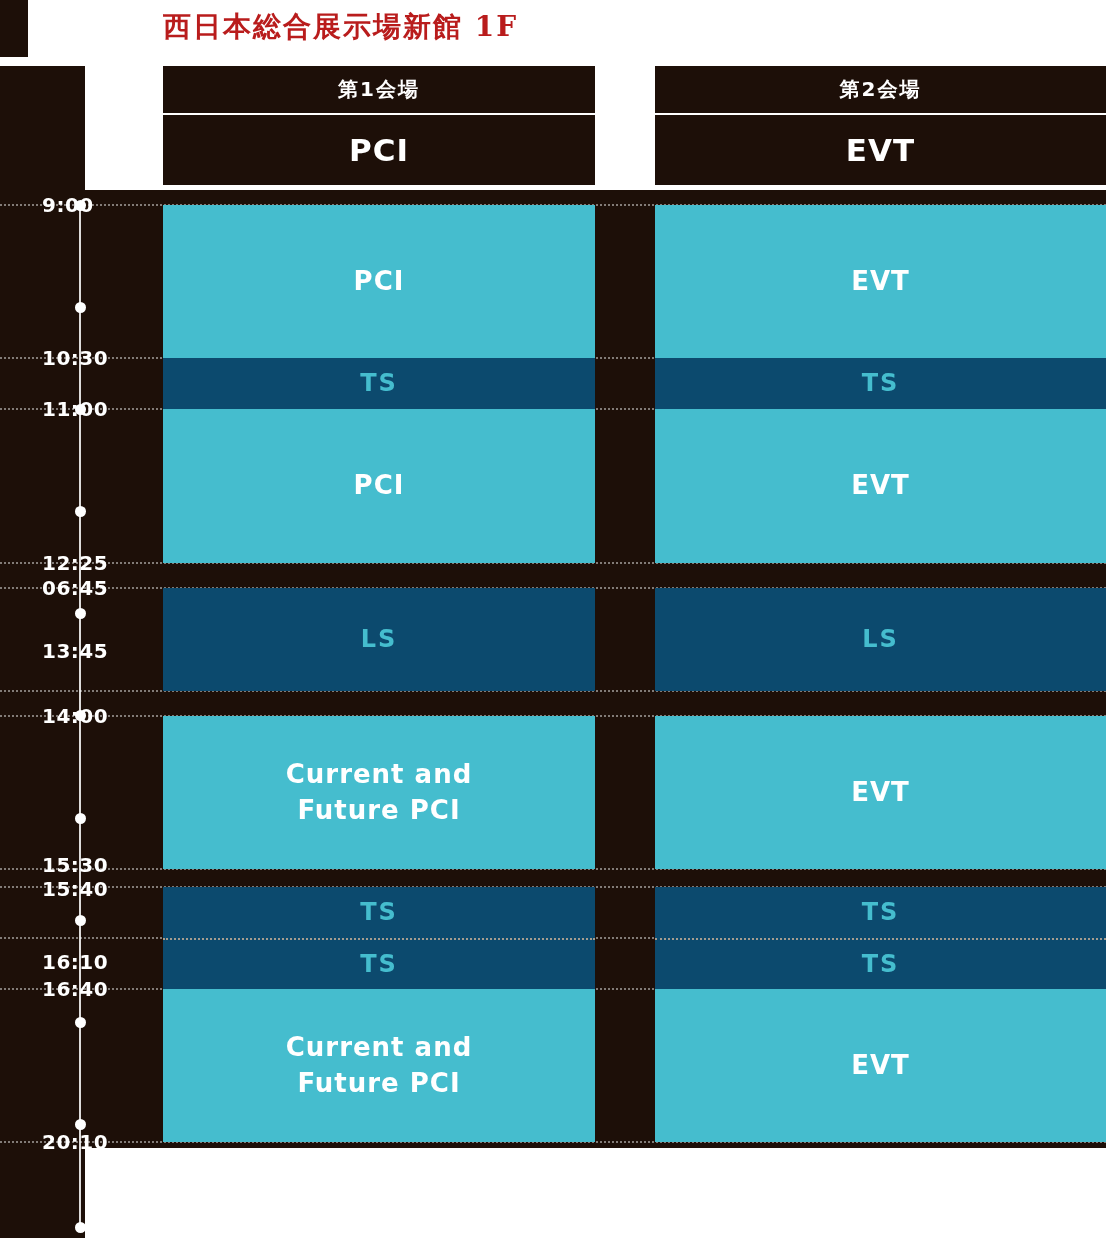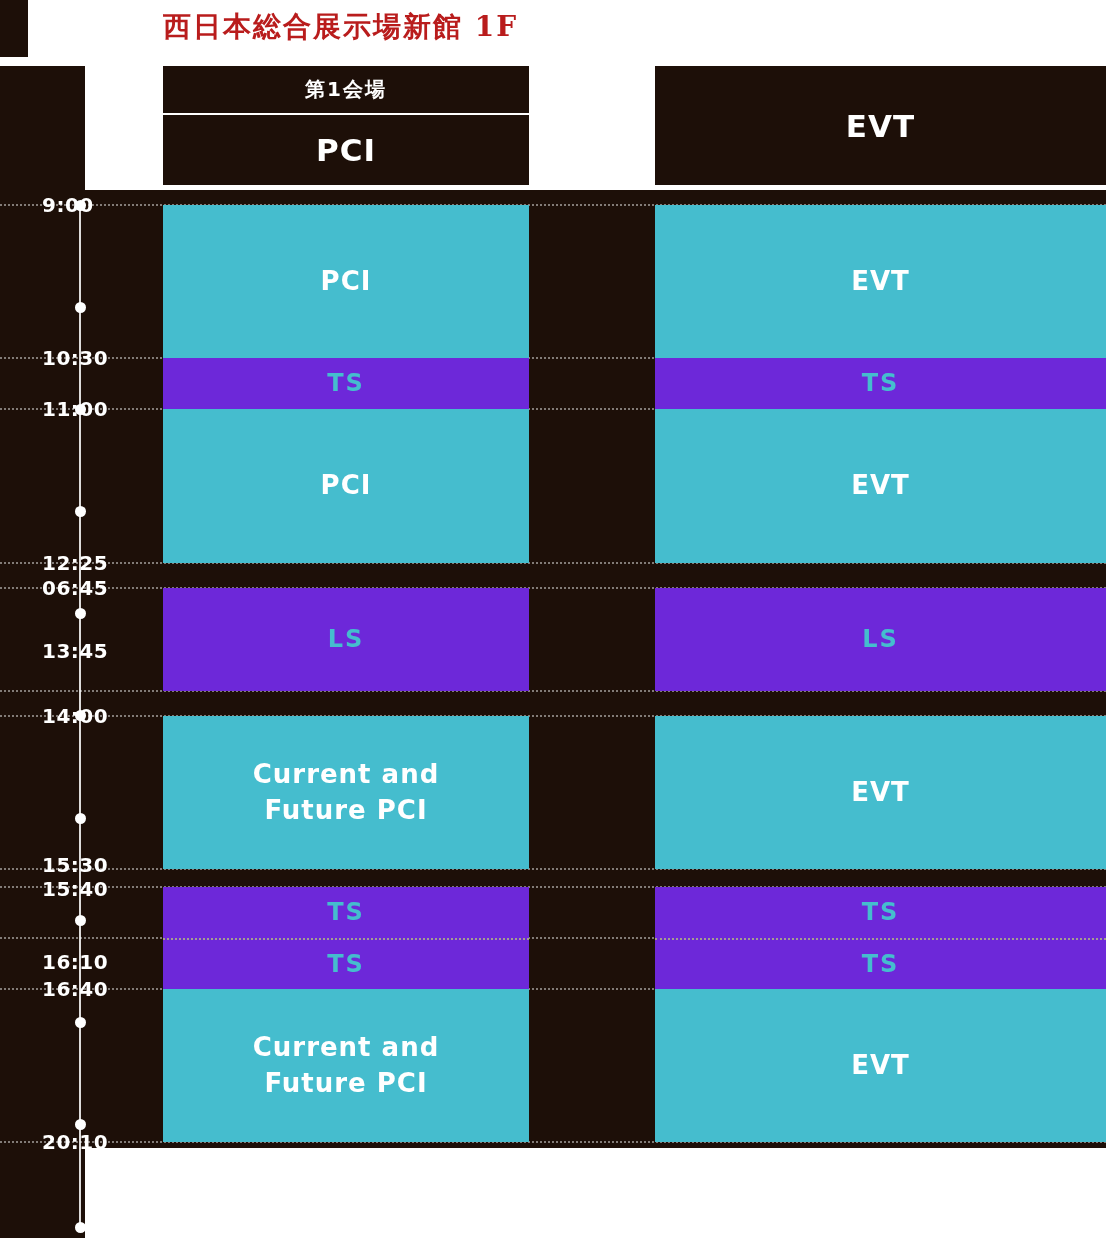--- a/index.html
+++ b/index.html
@@ -63,31 +63,31 @@
   .col-header .venue-row {
     height: 49px; display: flex; align-items: center; justify-content: center;
     font-size: 20px; font-weight: 700; letter-spacing: 2px;
     border-bottom: 2px solid #ffffff;
   }
   .col-header .track-row {
     flex: 1; display: flex; align-items: center; justify-content: center;
     font-size: 31px; font-weight: 700; letter-spacing: 1px;
   }
 
-  .col1 { left: 163px; width: 366px; }
+  .col1 { left: 163px; width: 432px; }
   .col2 { left: 655px; width: 451px; }
 
   .block {
     position: absolute;
     display: flex; align-items: center; justify-content: center;
     text-align: center; font-weight: 700; letter-spacing: 1px;
     white-space: pre-line; line-height: 1.35;
   }
   .block.session { background: #45bdce; color: #ffffff; font-size: 26px; }
-  .block.short   { background: #6d28d9; color: #45bdce; font-size: 24px; letter-spacing: 2px; }
+  .block.short   { background: #0c4a6e; color: #45bdce; font-size: 24px; letter-spacing: 2px; }
   .block.divided { border-top: 2px dotted #a59d90; }
 </style>
 </head>
 <body>
 
 <div class="canvas">
 
   <div class="schedule-backdrop"></div>
   <div class="time-rail"></div>
   <div class="corner-block"></div>
@@ -131,20 +131,21 @@
   <div class="time-label" style="top:877px">15:40</div>
   <div class="time-label" style="top:950px">16:10</div>
   <div class="time-label" style="top:977px">16:40</div>
   <div class="time-label" style="top:1130px">20:10</div>
 
   <div class="col-header col1">
     <div class="venue-row">第1会場</div>
     <div class="track-row">PCI</div>
   </div>
   <div class="col-header col2">
+    <div class="venue-row">第2会場</div>
     <div class="track-row">EVT</div>
   </div>
 
   <div class="block session col1" style="top:205px;height:153px">PCI</div>
   <div class="block short   col1" style="top:358px;height:51px">TS</div>
   <div class="block session col1" style="top:409px;height:154px">PCI</div>
   <div class="block short   col1" style="top:588px;height:103px">LS</div>
   <div class="block session col1" style="top:716px;height:153px">Current and
 Future PCI</div>
   <div class="block short   col1" style="top:887px;height:51px">TS</div>

